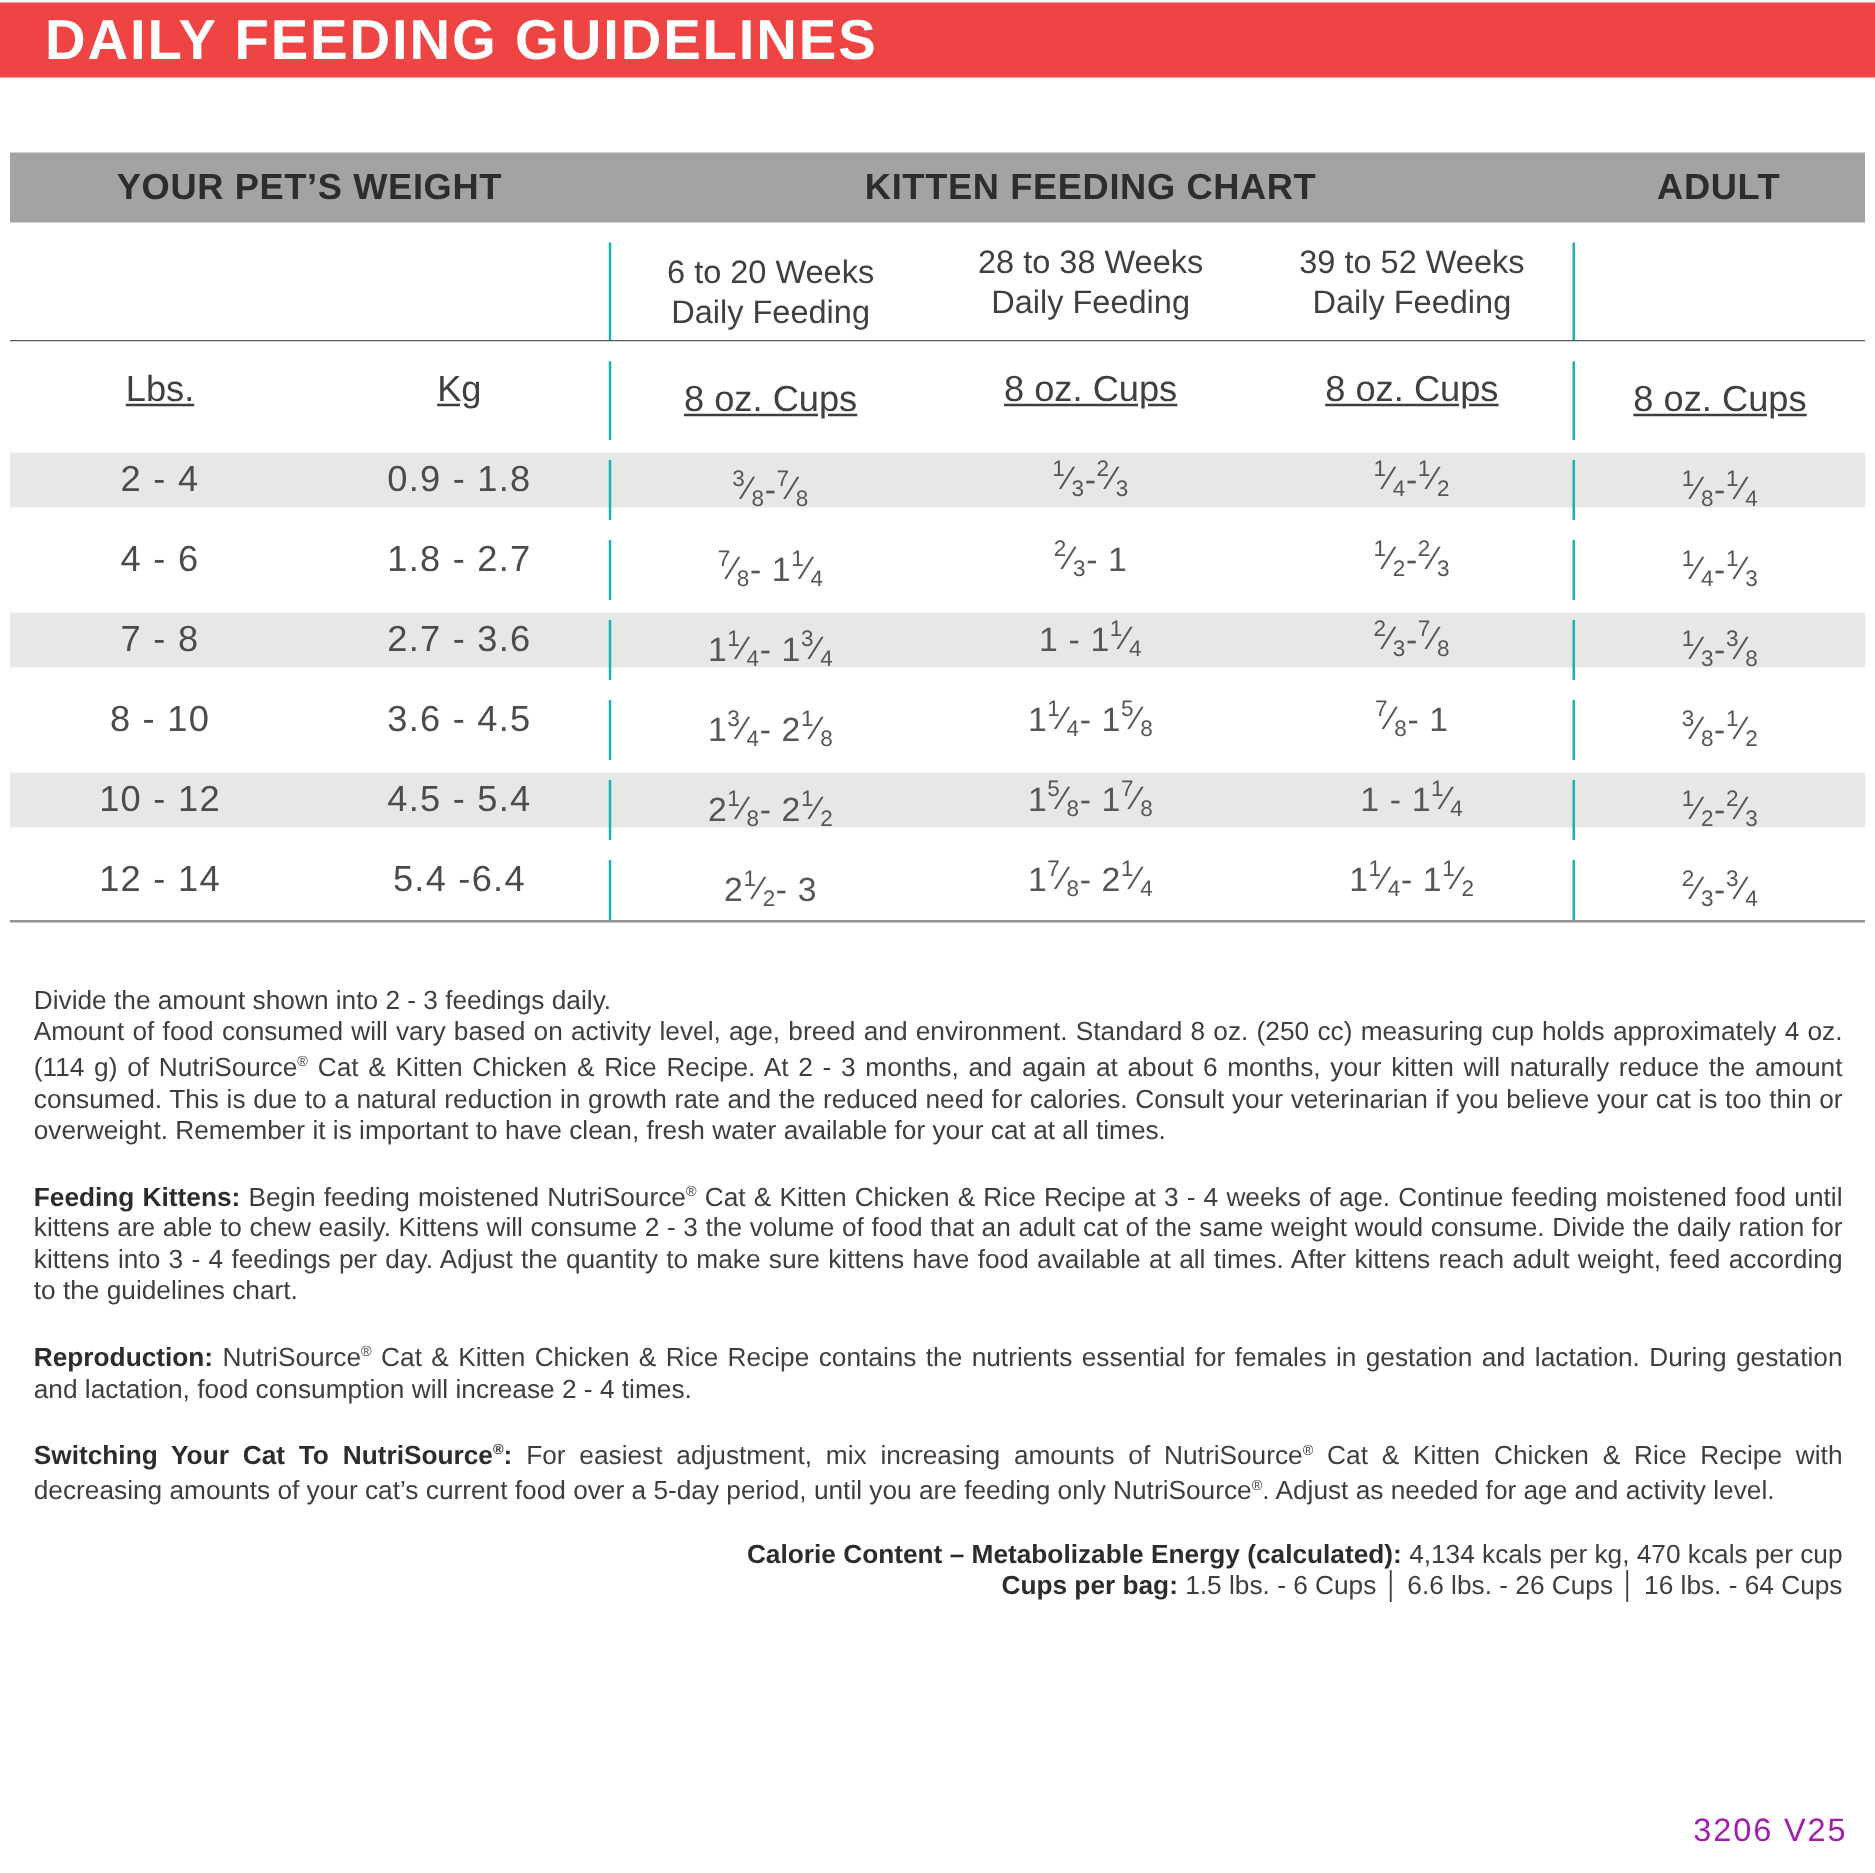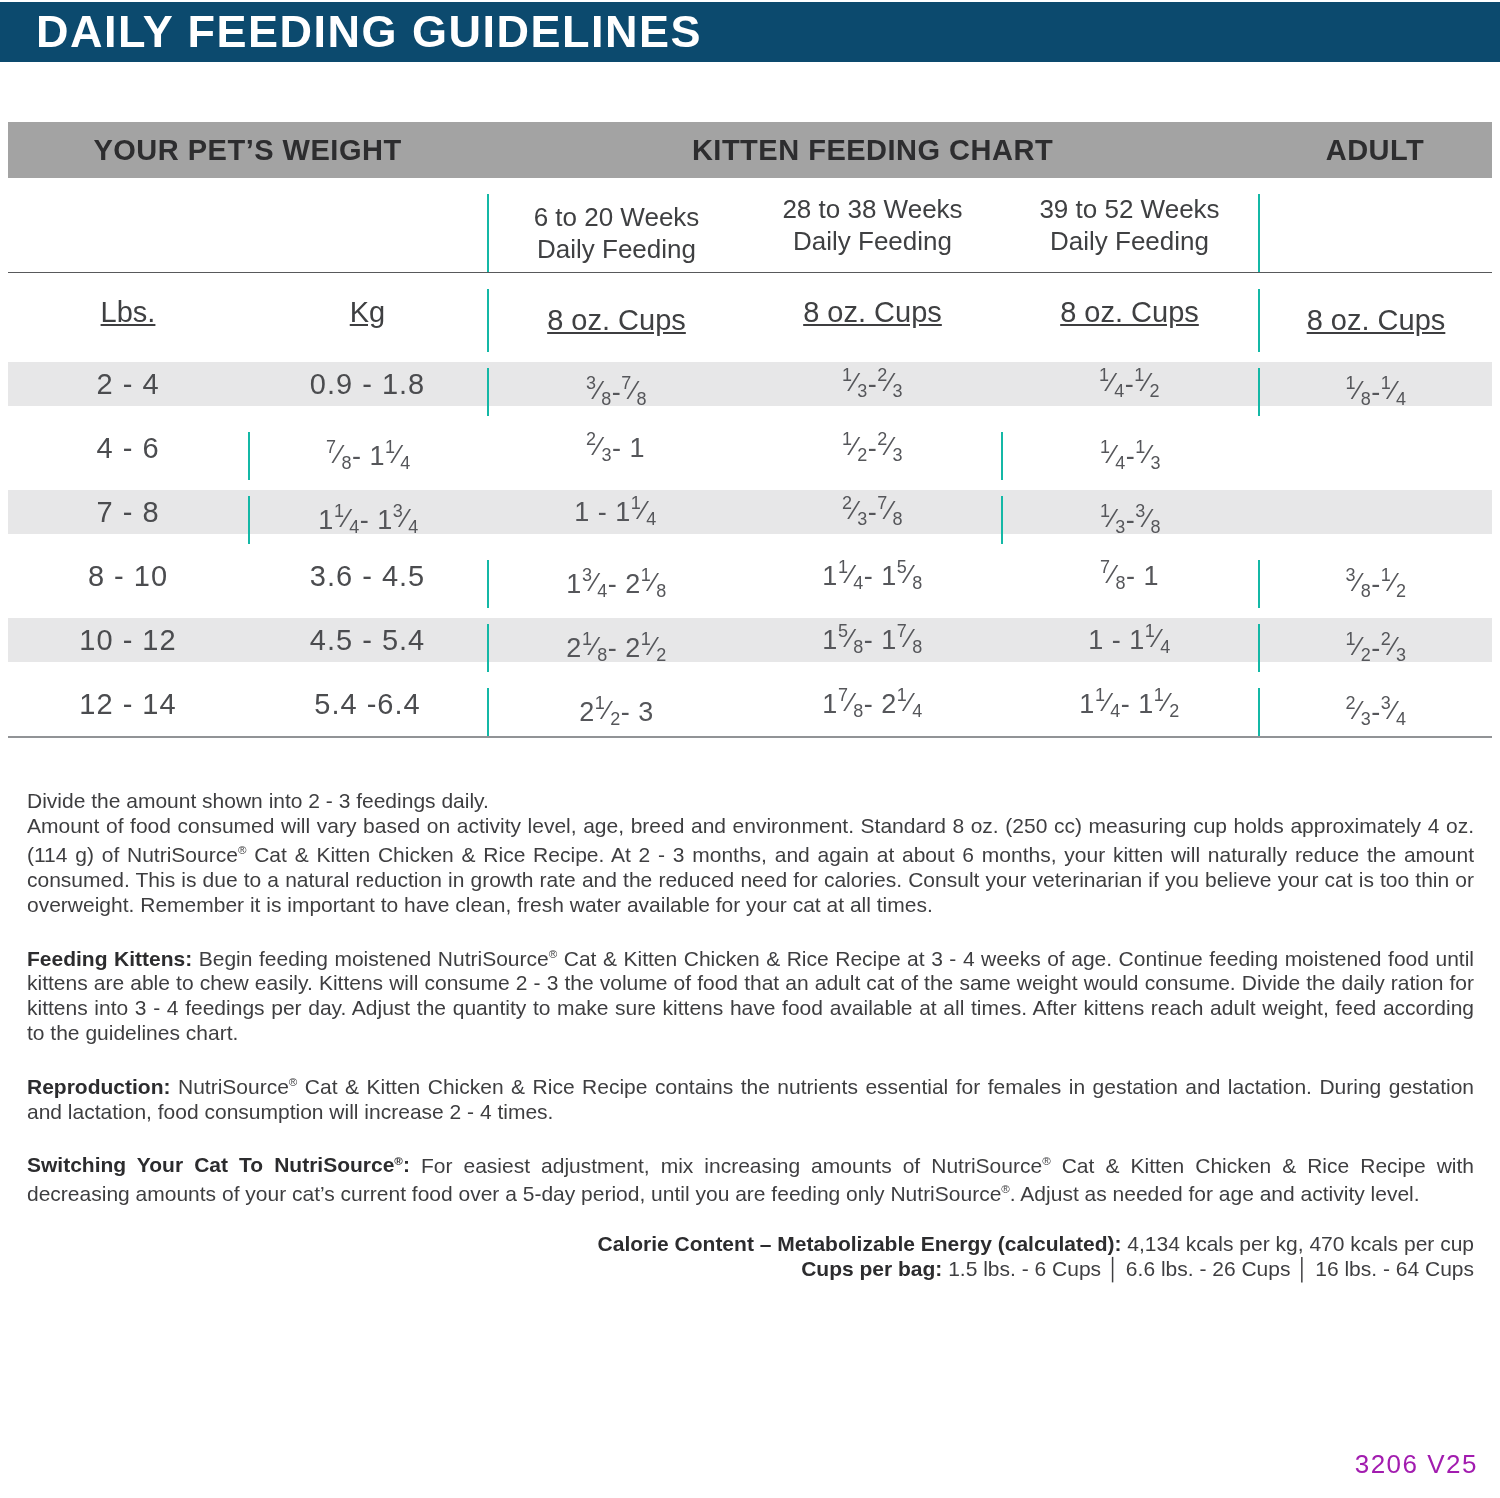--- a/index.html
+++ b/index.html
@@ -2,21 +2,21 @@
 <html><head>
 <meta charset="utf-8">
 <style>
   html,body { margin:0; padding:0; background:#ffffff; }
   body {
     width:1500px; height:1498px; position:relative; overflow:hidden;
     font-family:"Liberation Sans", sans-serif; color:#3e3e40;
   }
 
   
-  .banner { margin-top:2px; height:60px; background:#0c4a6e;
+  .banner { margin-top:2px; height:60px; background:#ef4444;
             display:flex; align-items:center; padding-left:36px; box-sizing:border-box; }
   .banner h1 { margin:0; color:#ffffff; font-size:45px; font-weight:800;
                letter-spacing:1.5px; font-family:"Liberation Sans", sans-serif; }
 
   
   .tablewrap { margin:60px 8px 0 8px; }
   .grid { display:grid; grid-template-columns:240px 239px 257px 257px 257px 234px; }
   .ghrow { background:#a3a3a3; height:56px; }
   .gh  { display:flex; align-items:center; justify-content:center;
          font-weight:700; font-size:29px; color:#2d2d2f; letter-spacing:0.5px; }
@@ -90,27 +90,29 @@
       <div class="grid drow shaded">
         <div class="cell wt">2 - 4</div>
         <div class="cell wt">0.9 - 1.8</div>
         <div class="cell cup bl"><span class="frac"><span class="fnum">3</span><span class="fsl">⁄</span><span class="fden">8</span></span> - <span class="frac"><span class="fnum">7</span><span class="fsl">⁄</span><span class="fden">8</span></span></div>
         <div class="cell cup"><span class="frac"><span class="fnum">1</span><span class="fsl">⁄</span><span class="fden">3</span></span> - <span class="frac"><span class="fnum">2</span><span class="fsl">⁄</span><span class="fden">3</span></span></div>
         <div class="cell cup"><span class="frac"><span class="fnum">1</span><span class="fsl">⁄</span><span class="fden">4</span></span> - <span class="frac"><span class="fnum">1</span><span class="fsl">⁄</span><span class="fden">2</span></span></div>
         <div class="cell cup bl"><span class="frac"><span class="fnum">1</span><span class="fsl">⁄</span><span class="fden">8</span></span> - <span class="frac"><span class="fnum">1</span><span class="fsl">⁄</span><span class="fden">4</span></span></div>
       </div>
       <div class="grid drow">
         <div class="cell wt">4 - 6</div>
+        <div class="cell wt">1.8 - 2.7</div>
         <div class="cell cup bl"><span class="frac"><span class="fnum">7</span><span class="fsl">⁄</span><span class="fden">8</span></span> - 1 <span class="frac"><span class="fnum">1</span><span class="fsl">⁄</span><span class="fden">4</span></span></div>
         <div class="cell cup"><span class="frac"><span class="fnum">2</span><span class="fsl">⁄</span><span class="fden">3</span></span> - 1</div>
         <div class="cell cup"><span class="frac"><span class="fnum">1</span><span class="fsl">⁄</span><span class="fden">2</span></span> - <span class="frac"><span class="fnum">2</span><span class="fsl">⁄</span><span class="fden">3</span></span></div>
         <div class="cell cup bl"><span class="frac"><span class="fnum">1</span><span class="fsl">⁄</span><span class="fden">4</span></span> - <span class="frac"><span class="fnum">1</span><span class="fsl">⁄</span><span class="fden">3</span></span></div>
       </div>
       <div class="grid drow shaded">
         <div class="cell wt">7 - 8</div>
+        <div class="cell wt">2.7 - 3.6</div>
         <div class="cell cup bl">1 <span class="frac"><span class="fnum">1</span><span class="fsl">⁄</span><span class="fden">4</span></span> - 1 <span class="frac"><span class="fnum">3</span><span class="fsl">⁄</span><span class="fden">4</span></span></div>
         <div class="cell cup">1 - 1 <span class="frac"><span class="fnum">1</span><span class="fsl">⁄</span><span class="fden">4</span></span></div>
         <div class="cell cup"><span class="frac"><span class="fnum">2</span><span class="fsl">⁄</span><span class="fden">3</span></span> - <span class="frac"><span class="fnum">7</span><span class="fsl">⁄</span><span class="fden">8</span></span></div>
         <div class="cell cup bl"><span class="frac"><span class="fnum">1</span><span class="fsl">⁄</span><span class="fden">3</span></span> - <span class="frac"><span class="fnum">3</span><span class="fsl">⁄</span><span class="fden">8</span></span></div>
       </div>
       <div class="grid drow">
         <div class="cell wt">8 - 10</div>
         <div class="cell wt">3.6 - 4.5</div>
         <div class="cell cup bl">1 <span class="frac"><span class="fnum">3</span><span class="fsl">⁄</span><span class="fden">4</span></span> - 2 <span class="frac"><span class="fnum">1</span><span class="fsl">⁄</span><span class="fden">8</span></span></div>
         <div class="cell cup">1 <span class="frac"><span class="fnum">1</span><span class="fsl">⁄</span><span class="fden">4</span></span> - 1 <span class="frac"><span class="fnum">5</span><span class="fsl">⁄</span><span class="fden">8</span></span></div>

